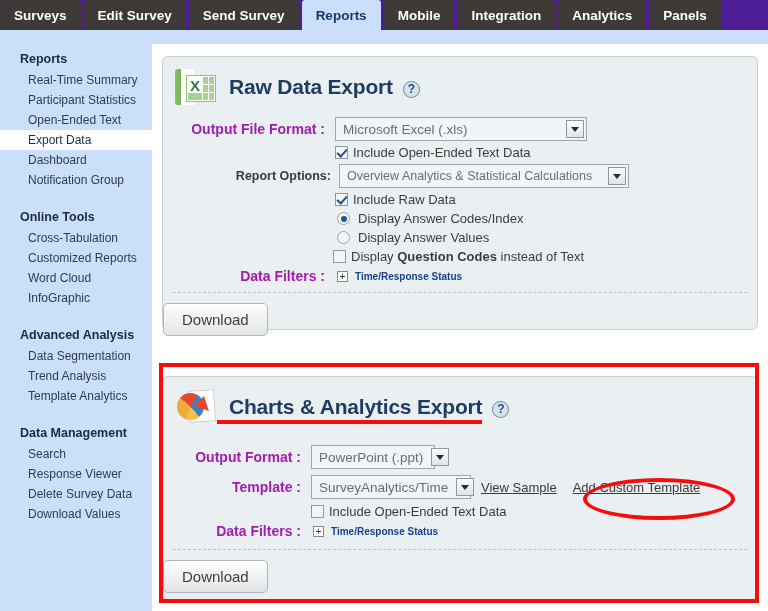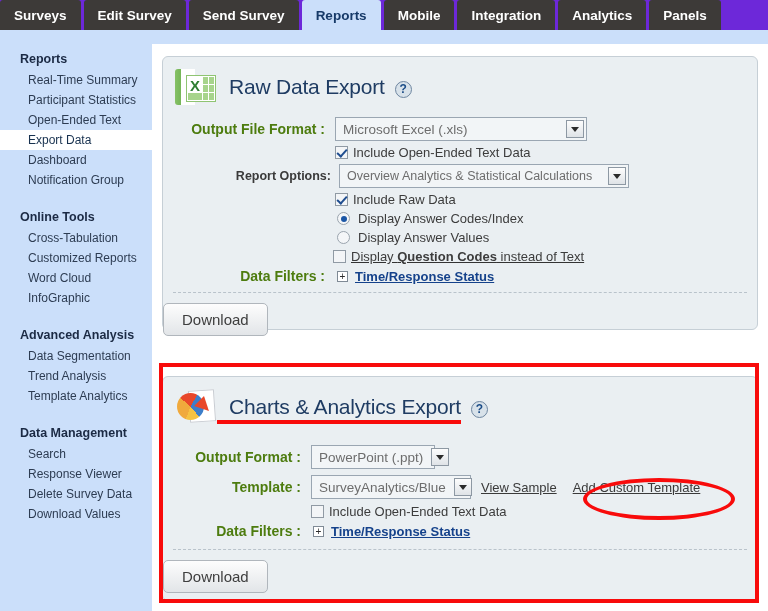--- a/index.html
+++ b/index.html
@@ -8,21 +8,21 @@
     width: 768px; height: 611px;
     font-family: "Liberation Sans", sans-serif;
     background: #ffffff;
     overflow: hidden;
   }
 
   
   .tabbar {
     position: absolute; top: 0; left: 0;
     width: 768px; height: 30px;
-    background: #6d28d9;
+    background: #4c1d95;
     display: flex;
     align-items: flex-start;
   }
   .tab {
     height: 30px;
     background: #3d3a38;
     color: #ffffff;
     font-size: 13.5px;
     font-weight: bold;
     display: flex;
@@ -112,21 +112,21 @@
   }
 
   .panel-head {
     display: flex;
     align-items: center;
     padding: 10px 0 0 12px;
     position: relative;
   }
   .panel-title {
     font-size: 21px;
-    font-weight: normal;
+    font-weight: bold;
     color: #1f3c63;
     margin-left: 12px;
     letter-spacing: -0.2px;
   }
   .panel-title-wrap { position: relative; }
   .title-underline {
     position: absolute;
     left: 0; bottom: -5px;
     width: 100%; height: 4px;
     background: #f80b0b;
@@ -221,21 +221,21 @@
     border-bottom: 14px solid #e8472a;
     transform: rotate(135deg);
   }
 
   
   .form-area { padding: 4px 0 0 0; font-size: 13px; color: #333; }
   .row { display: flex; align-items: center; margin-bottom: 4px; }
   .lbl {
     font-size: 14px;
     font-weight: bold;
-    color: #4d7c0f;
+    color: #a21caf;
     text-align: right;
     white-space: nowrap;
   }
   .lbl-small {
     font-size: 12.5px;
     font-weight: bold;
     color: #3a3a3a;
     text-align: right;
     white-space: nowrap;
   }
@@ -322,23 +322,22 @@
     justify-content: center;
     font-size: 10px;
     line-height: 9px;
     color: #2b2b2b;
     flex: none;
     margin: 0 7px 0 0;
     cursor: pointer;
   }
   .link {
     color: #15428b;
-    font-size: 13px;
-    font-weight: bold;
-    text-decoration: underline;
+    font-size: 10px;
+    font-weight: bold;
     cursor: pointer;
     white-space: nowrap;
   }
   .link-plain {
     color: #3a3a3a;
     font-size: 13px;
     text-decoration: underline;
     cursor: pointer;
     white-space: nowrap;
   }
@@ -466,21 +465,21 @@
         <div class="row" style="padding-left:174px;">
           <span class="radio on"></span>
           <span class="cbtext">Display Answer Codes/Index</span>
         </div>
 
         <div class="row" style="padding-left:174px;">
           <span class="radio"></span>
           <span class="cbtext">Display Answer Values</span>
         </div>
 
-        <div class="row" style="padding-left:170px;text-decoration:underline;">
+        <div class="row" style="padding-left:170px;">
           <span class="cb"></span>
           <span class="cbtext"><span>Display </span><b>Question Codes</b><span> instead of Text</span></span>
         </div>
 
         <div class="row" style="margin-top:2px;">
           <div class="lbl" style="width:162px;">Data Filters :</div>
           <span class="plusbox" style="margin-left:12px;">+</span>
           <span class="link">Time/Response Status</span>
         </div>
 
@@ -511,21 +510,21 @@
           <div class="lbl" style="width:138px;">Output Format :</div>
           <div class="select" style="width:124px; margin-left:10px;">
             <span>PowerPoint (.ppt)</span>
             <span class="caret"></span>
           </div>
         </div>
 
         <div class="row" style="margin-top:6px;">
           <div class="lbl" style="width:138px;">Template :</div>
           <div class="select" style="width:160px; margin-left:10px;">
-            <span>SurveyAnalytics/Blue</span>
+            <span>SurveyAnalytics/Time</span>
             <span class="caret"></span>
           </div>
           <span class="link-plain" style="margin-left:10px;">View Sample</span>
           <span class="link-plain" style="margin-left:16px;">Add Custom Template</span>
         </div>
 
         <div class="row" style="padding-left:148px; margin-top:5px;">
           <span class="cb"></span>
           <span class="cbtext">Include Open-Ended Text Data</span>
         </div>

